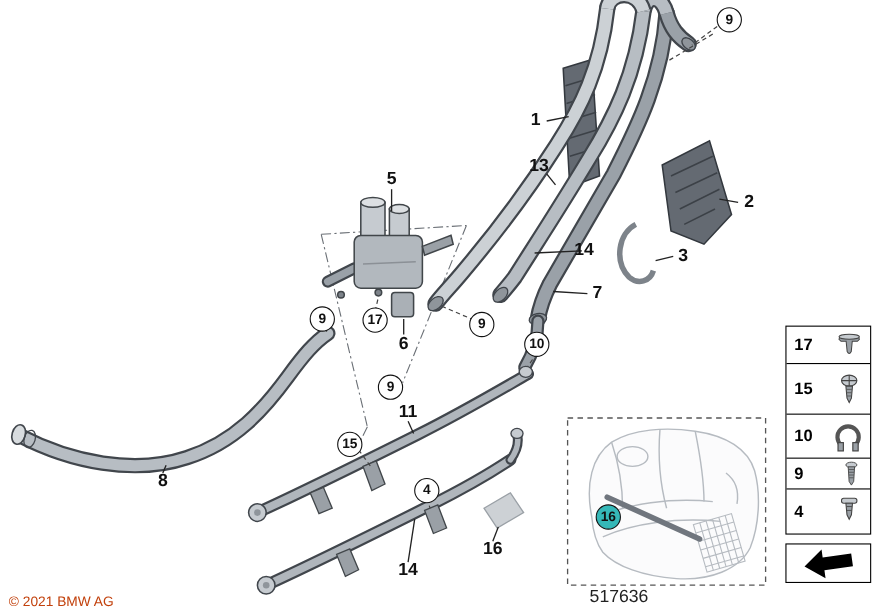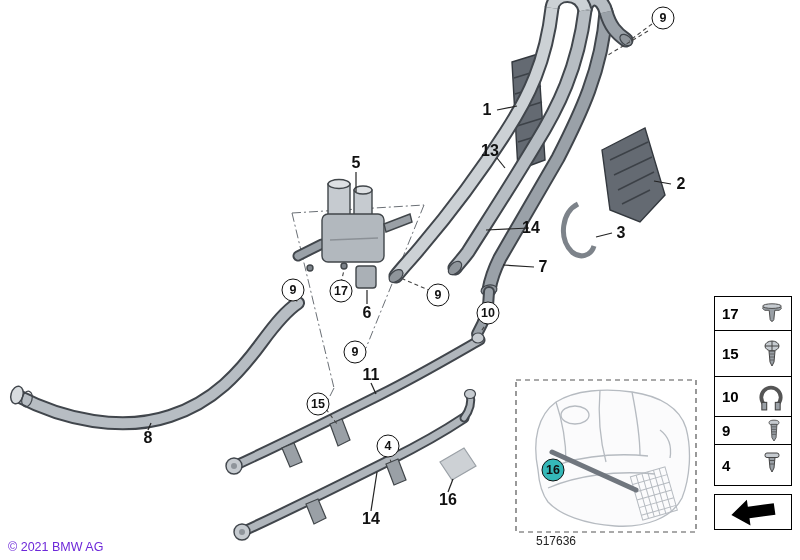--- a/index.html
+++ b/index.html
@@ -37,22 +37,22 @@
   .legend-row .icon { display:flex; align-items:center; justify-content:center; }
   .r1 { height:34px; } .r2 { height:46px; } .r3 { height:40px; }
   .r4 { height:28px; } .r5 { height:40px; }
   .arrow-box {
     margin-top:8px; border:1.5px solid #000; background:#fff; height:36px;
     display:flex; align-items:center; justify-content:center;
   }
   .arrow-box svg { transform:rotate(-8deg); }
 
   
-  .footer-copyright { position:absolute; left:8px; top:540px; font-size:12.5px; color:#6d28d9; }
-  .footer-number   { position:absolute; left:536px; top:534px; font-size:12px; color:#222; }
+  .footer-copyright { position:absolute; left:8px; top:540px; font-size:12.5px; color:#c2410c; }
+  .footer-number   { position:absolute; left:536px; top:534px; font-size:16px; color:#222; }
 </style>
 </head>
 <body>
 
 <div class="stage">
 
   <svg class="artwork" width="800" height="560" viewBox="0 0 800 560">
 
     <g stroke="#6a6f75" stroke-width="1" fill="none" stroke-dasharray="9 3 2 3">
       <line x1="292" y1="213" x2="424" y2="205"></line>

